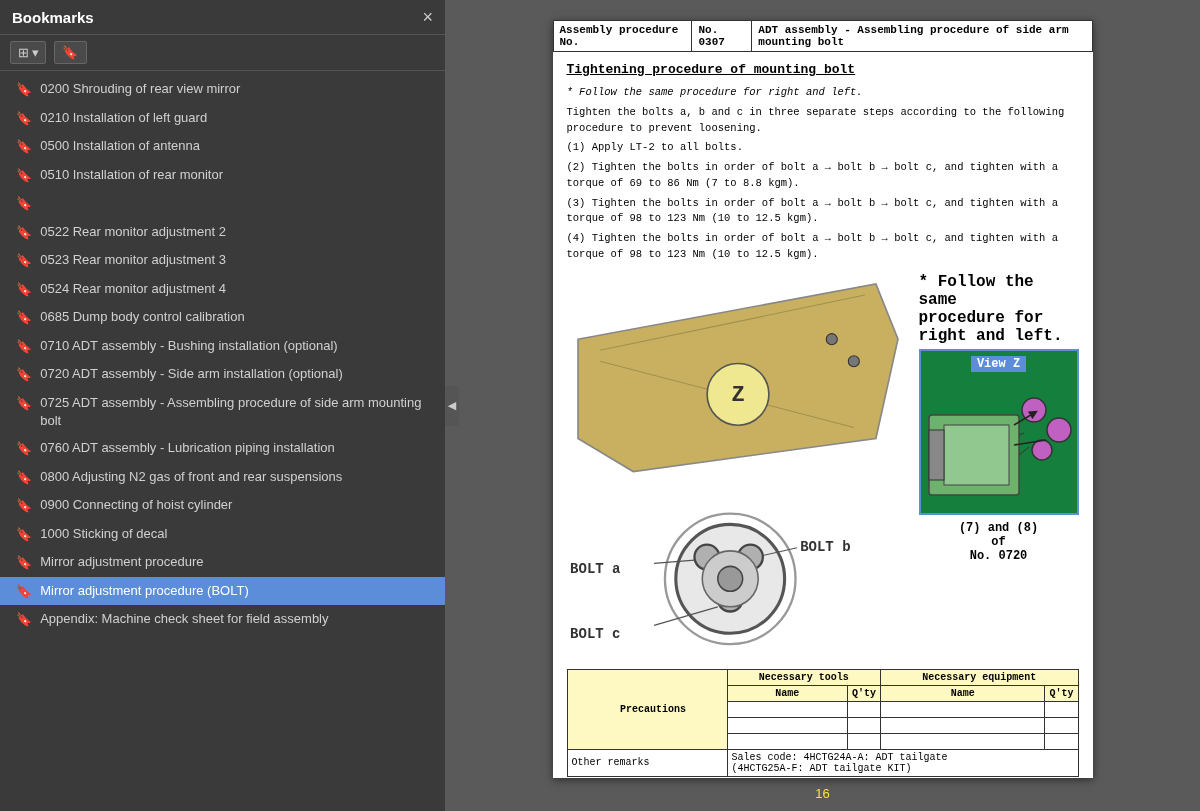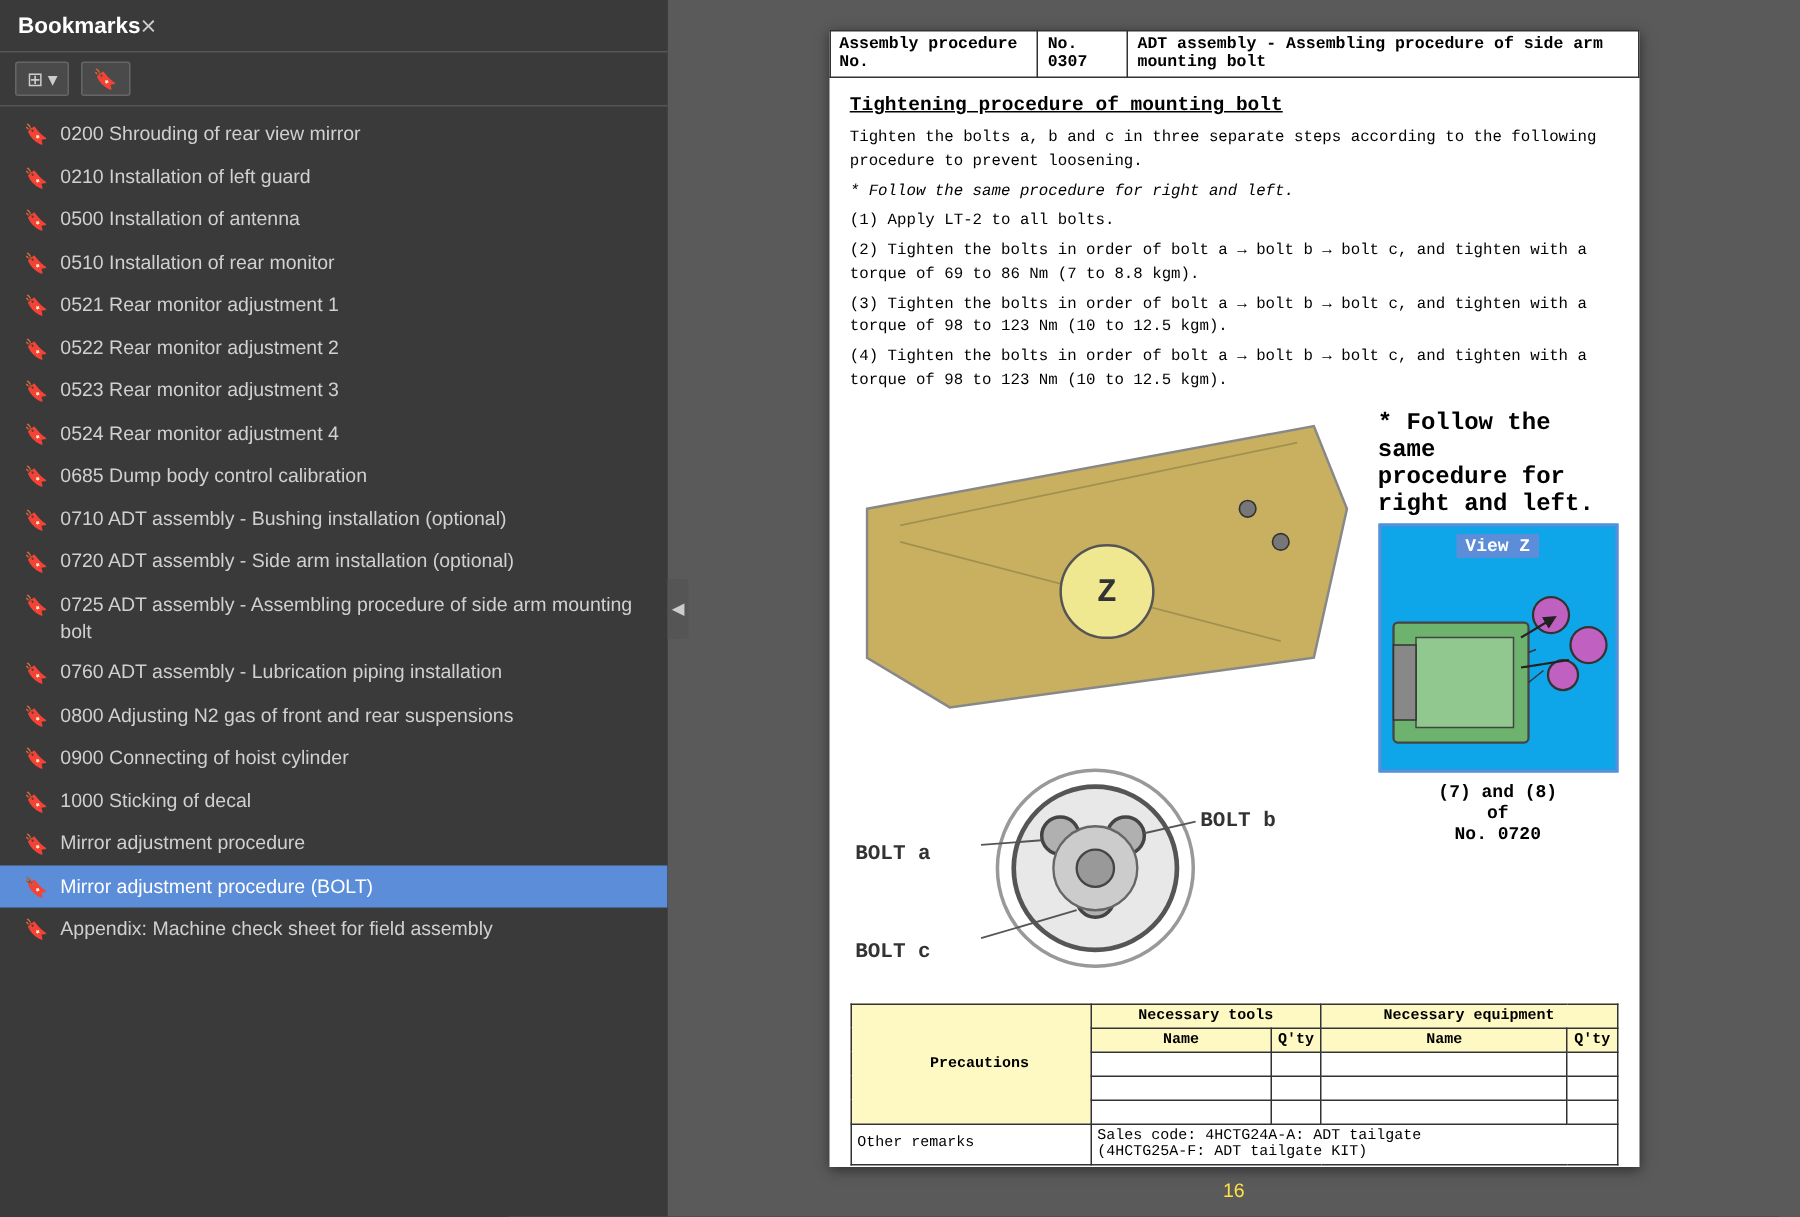--- a/index.html
+++ b/index.html
@@ -12,20 +12,21 @@
       background: #3a3a3a;
       display: flex;
       flex-direction: column;
       height: 100%;
       position: relative;
     }
 
     #sidebar-header {
       display: flex;
       align-items: center;
+      justify-content: space-between;
       padding: 8px 12px;
       background: #3a3a3a;
       border-bottom: 1px solid #555;
     }
 
     #sidebar-title {
       color: #fff;
       font-size: 15px;
       font-weight: bold;
     }
@@ -198,21 +199,21 @@
       position: relative;
     }
 
     .side-diagram {
       width: 160px;
     }
 
     .view-z-box {
       border: 2px solid #5b8dd9;
       padding: 3px;
-      background: #0ea5e9;
+      background: #15803d;
       text-align: center;
     }
 
     .view-z-label {
       font-weight: bold;
       font-size: 12px;
       background: #5b8dd9;
       color: #fff;
       padding: 1px 6px;
       display: inline-block;
@@ -294,21 +295,20 @@
       <div class="bookmark-item">
         <span class="bookmark-icon">🔖</span>
         <span class="bookmark-label">0500 Installation of antenna</span>
       </div>
       <div class="bookmark-item">
         <span class="bookmark-icon">🔖</span>
         <span class="bookmark-label">0510 Installation of rear monitor</span>
       </div>
       <div class="bookmark-item">
         <span class="bookmark-icon">🔖</span>
-        <span class="bookmark-label">0521 Rear monitor adjustment 1</span>
       </div>
       <div class="bookmark-item">
         <span class="bookmark-icon">🔖</span>
         <span class="bookmark-label">0522 Rear monitor adjustment 2</span>
       </div>
       <div class="bookmark-item">
         <span class="bookmark-icon">🔖</span>
         <span class="bookmark-label">0523 Rear monitor adjustment 3</span>
       </div>
       <div class="bookmark-item">
@@ -374,22 +374,22 @@
           <tr>
         <td>Assembly procedure No.</td>
         <td>No. 0307</td>
         <td>ADT assembly - Assembling procedure of side arm mounting bolt</td>
       </tr>
     </tbody>
       </table>
 
     <div class="pdf-body">
       <div class="section-title">Tightening procedure of mounting bolt</div>
+      <div class="pdf-text italic">* Follow the same procedure for right and left.</div>
       <div class="pdf-text">Tighten the bolts a, b and c in three separate steps according to the following procedure to prevent loosening.</div>
-      <div class="pdf-text italic">* Follow the same procedure for right and left.</div>
       <div class="pdf-text">(1) Apply LT-2 to all bolts.</div>
       <div class="pdf-text">(2) Tighten the bolts in order of bolt a → bolt b → bolt c, and tighten with a torque of 69 to 86 Nm (7 to 8.8 kgm).</div>
       <div class="pdf-text">(3) Tighten the bolts in order of bolt a → bolt b → bolt c, and tighten with a torque of 98 to 123 Nm (10 to 12.5 kgm).</div>
       <div class="pdf-text">(4) Tighten the bolts in order of bolt a → bolt b → bolt c, and tighten with a torque of 98 to 123 Nm (10 to 12.5 kgm).</div>
 
       <div class="diagram-area">
         <div class="main-diagram">
           
           <svg class="svg-main-diagram" viewBox="0 0 310 200" xmlns="http://www.w3.org/2000/svg">
 

